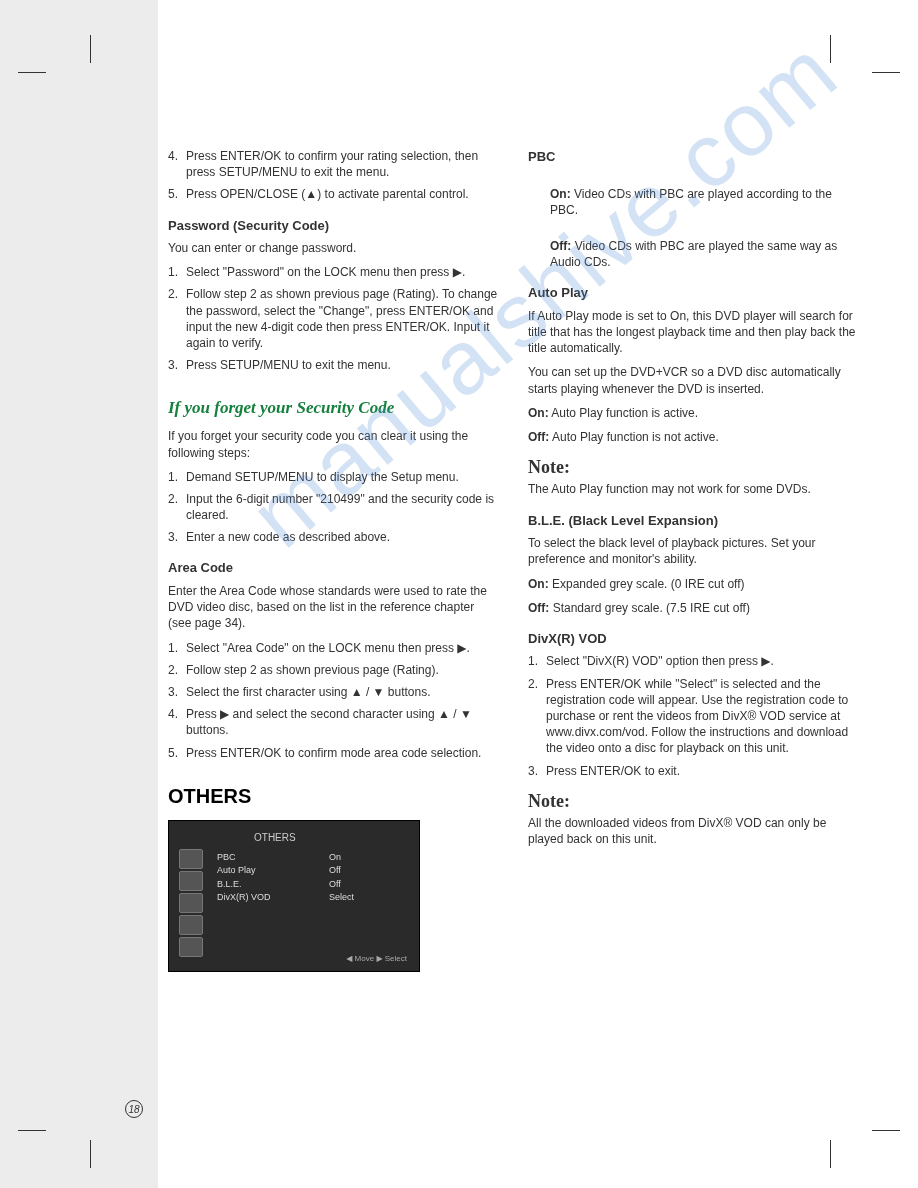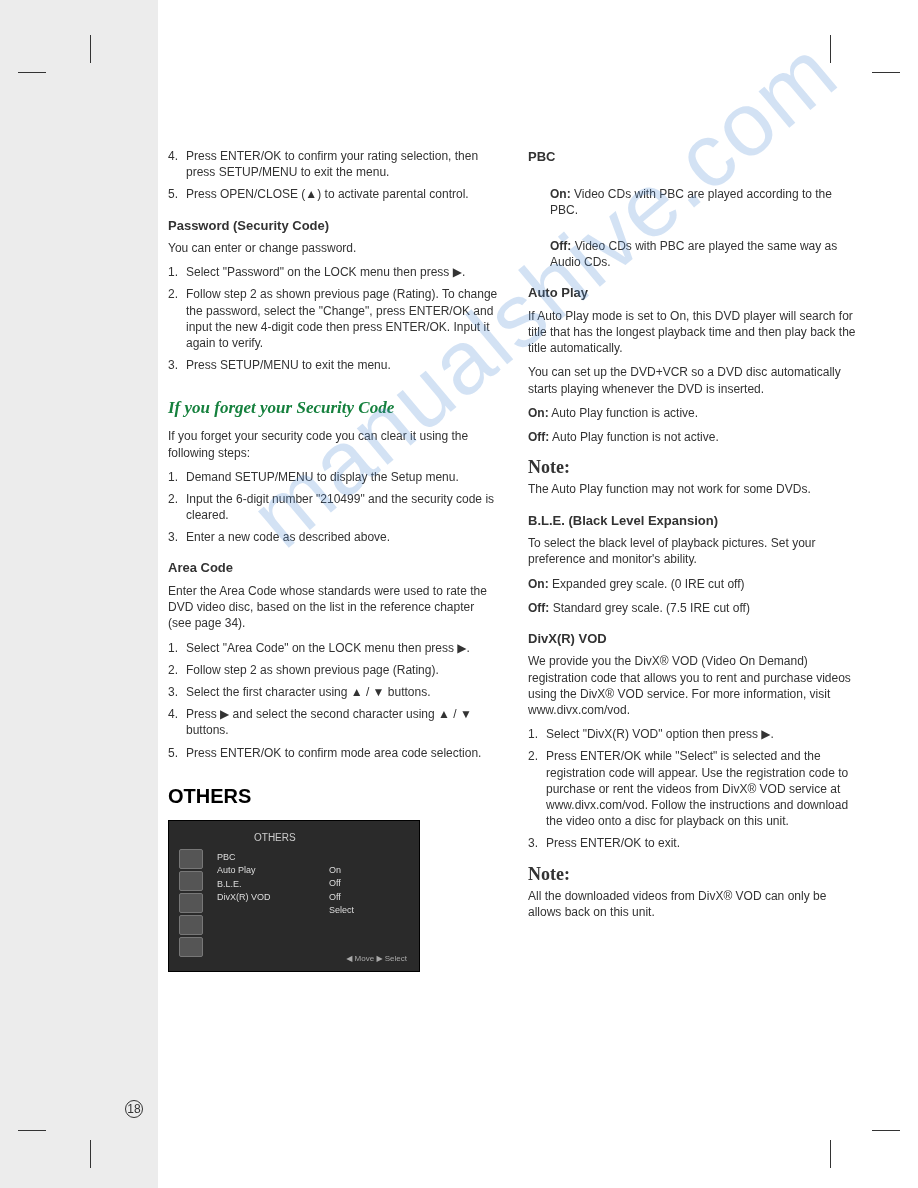--- a/index.html
+++ b/index.html
@@ -151,43 +151,43 @@
     top: 30px;
     font-size: 9px;
     line-height: 1.5;
   }
   .menu-values {
     position: absolute;
     left: 160px;
     top: 30px;
     font-size: 9px;
     line-height: 1.5;
-    margin-top: 13px;
   }
   .menu-footer {
     position: absolute;
     right: 12px;
     bottom: 6px;
     font-size: 8px;
     color: #aaa;
   }
 
   .page-num {
     position: absolute;
     left: 125px;
     top: 1100px;
     width: 16px;
     height: 16px;
     border: 1.5px solid #333;
     border-radius: 50%;
-    font-size: 12px;
+    font-size: 10px;
     display: flex;
     align-items: center;
     justify-content: center;
     color: #333;
+    font-style: italic;
   }
 </style>
 </head>
 <body>
 
 <div class="page">
   <div class="gray-sidebar"></div>
 
   <div class="crop-mark crop-tl-v"></div>
   <div class="crop-mark crop-tl-h"></div>
@@ -315,35 +315,34 @@
 
       <div class="note-h">Note:</div>
       <p class="para">The Auto Play function may not work for some DVDs.</p>
 
       <div class="section-h">B.L.E. (Black Level Expansion)</div>
       <p class="para">To select the black level of playback pictures. Set your preference and monitor's ability.</p>
       <p class="para"><span class="bold run">On:</span> <span class="run">Expanded grey scale. (0 IRE cut off)</span></p>
       <p class="para"><span class="bold run">Off:</span> <span class="run">Standard grey scale. (7.5 IRE cut off)</span></p>
 
       <div class="section-h">DivX(R) VOD</div>
-      <p class="para">We provide you the DivX® VOD (Video On Demand) registration code that allows you to rent and purchase videos using the DivX® VOD service. For more information, visit www.divx.com/vod.</p>
       <ol class="ol">
         <li>
             <span class="num">1.</span>
             <span>Select "DivX(R) VOD" option then press ▶.</span>
           </li>
         <li>
             <span class="num">2.</span>
             <span>Press ENTER/OK while "Select" is selected and the registration code will appear. Use the registration code to purchase or rent the videos from DivX® VOD service at www.divx.com/vod. Follow the instructions and download the video onto a disc for playback on this unit.</span>
           </li>
         <li>
             <span class="num">3.</span>
             <span>Press ENTER/OK to exit.</span>
           </li>
       </ol>
 
       <div class="note-h">Note:</div>
-      <p class="para">All the downloaded videos from DivX® VOD can only be allows back on this unit.</p>
+      <p class="para">All the downloaded videos from DivX® VOD can only be played back on this unit.</p>
     </div>
   </div>
 
   <div class="page-num">18</div>
 </div>
 
 </body></html>

